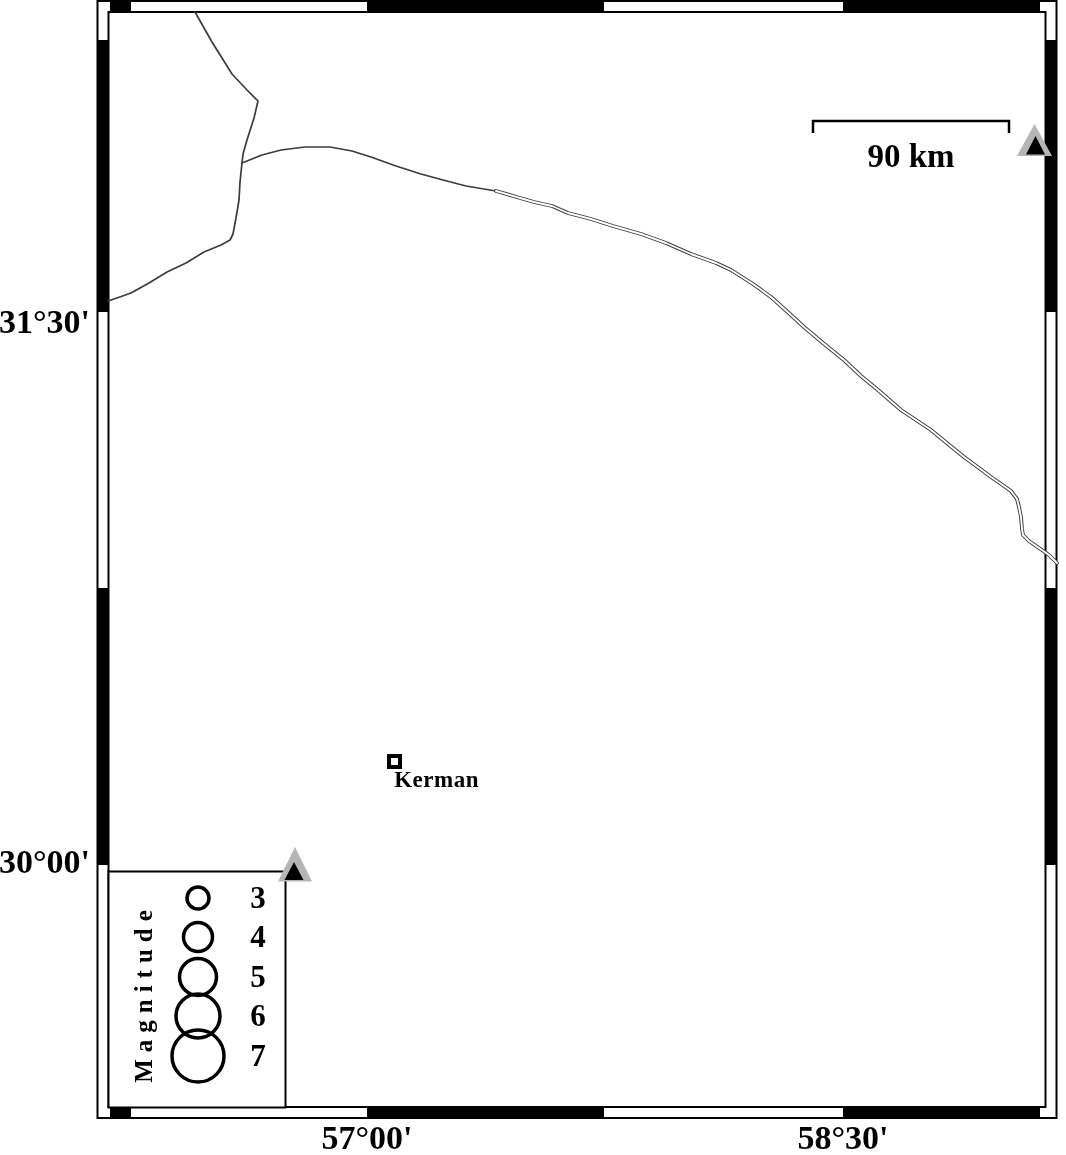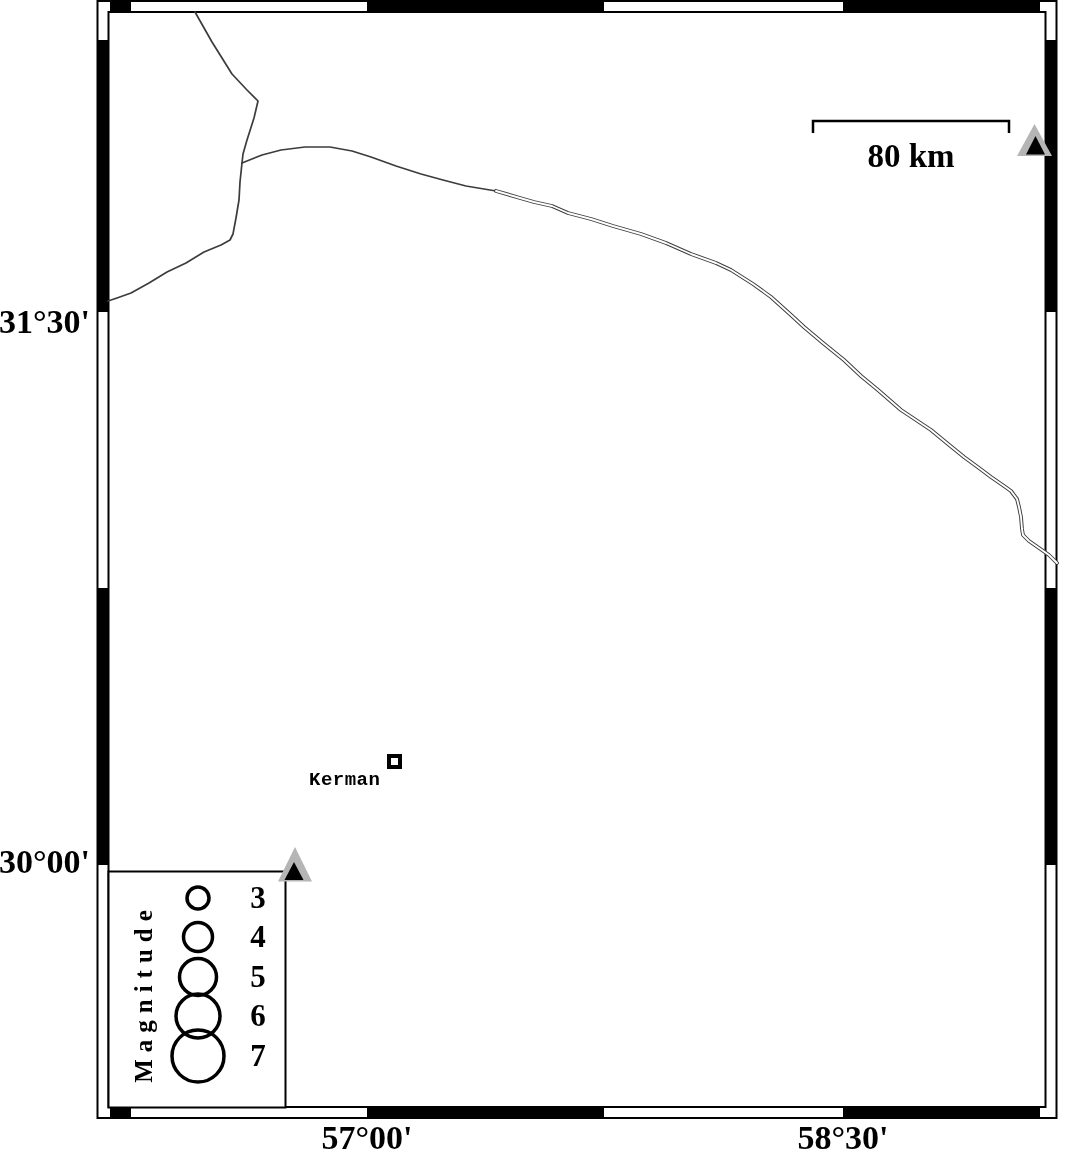--- a/index.html
+++ b/index.html
@@ -13,21 +13,21 @@
   #map-svg{position:absolute;left:0;top:0;width:1066px;height:1155px;}
   .lbl{
     position:absolute;
     font-weight:bold;
     color:#000;
     white-space:nowrap;
   }
   .lat-lbl{width:92px;left:-2px;text-align:right;font-size:34px;line-height:40px;}
   .lon-lbl{width:170px;text-align:center;font-size:34px;line-height:40px;}
   .scale-lbl{width:170px;text-align:center;font-size:33px;line-height:32px;}
-  .city-lbl{width:170px;text-align:left;font-size:19px;line-height:28px;letter-spacing:0.5px;font-family:Liberation Mono, monospace;}
+  .city-lbl{width:170px;text-align:right;font-size:23px;line-height:28px;letter-spacing:0.5px;}
   .legend-title{
     width:226px;height:30px;
     text-align:center;
     font-size:25px;line-height:30px;
     letter-spacing:7px;
     transform:rotate(-90deg);
   }
   .mag-lbl{width:40px;text-align:center;font-size:31px;line-height:38px;}
 </style>
 </head>
@@ -94,21 +94,21 @@
       <polygon points="294,862 284.5,880 303.5,880" fill="#000000"></polygon>
     </g>
   </svg>
 
   <div class="lbl lat-lbl" style="top:302px;">31°30'</div>
   <div class="lbl lat-lbl" style="top:842px;">30°00'</div>
 
   <div class="lbl lon-lbl" style="left:282px;top:1118px;">57°00'</div>
   <div class="lbl lon-lbl" style="left:758px;top:1118px;">58°30'</div>
 
-  <div class="lbl scale-lbl" style="left:826px;top:140px;">80 km</div>
+  <div class="lbl scale-lbl" style="left:826px;top:140px;">90 km</div>
 
   <div class="lbl city-lbl" style="left:309px;top:766px;">Kerman</div>
 
   <div class="lbl legend-title" style="left:31px;top:978px;">Magnitude</div>
 
   <div class="lbl mag-lbl" style="left:238px;top:879px;">3</div>
   <div class="lbl mag-lbl" style="left:238px;top:918px;">4</div>
   <div class="lbl mag-lbl" style="left:238px;top:958px;">5</div>
   <div class="lbl mag-lbl" style="left:238px;top:997px;">6</div>
   <div class="lbl mag-lbl" style="left:238px;top:1037px;">7</div>

